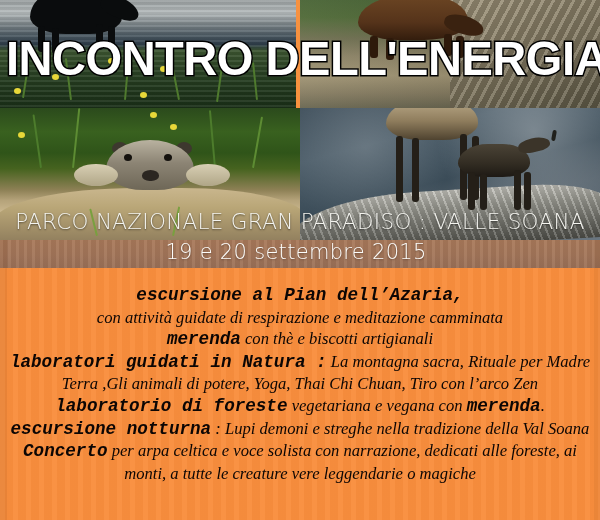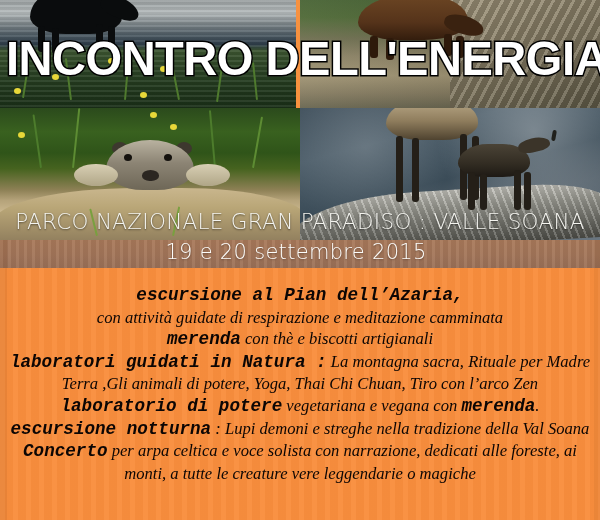--- a/index.html
+++ b/index.html
@@ -377,21 +377,21 @@
 
 
     <span class="ln"><b class="big-b">escursione al Pian dell’Azaria,</b></span>
 
     <span class="ln"><span>con attività guidate di respirazione e meditazione camminata</span></span>
 
     <span class="ln"><b class="big-b">merenda</b><span> con thè e biscotti artigianali</span></span>
 
     <span class="wrapln"><b class="big-b">laboratori guidati in Natura :</b><span> La montagna sacra, Rituale per Madre Terra ,Gli animali di potere, Yoga, Thai Chi Chuan, Tiro con l’arco Zen</span></span>
 
-    <span class="ln"><b class="big-b">laboratorio di potere</b><span> vegetariana e vegana con </span><b class="big-b">merenda</b><span>.</span></span>
+    <span class="ln"><b class="big-b">laboratorio di foreste</b><span> vegetariana e vegana con </span><b class="big-b">merenda</b><span>.</span></span>
 
     <span class="ln"><b class="big-b">escursione notturna</b><span> : Lupi demoni e streghe nella tradizione della Val Soana</span></span>
 
 
     <span class="wrapln"><b class="big-b">Concerto</b><span>  per arpa celtica e voce solista con narrazione, dedicati alle foreste, ai monti, a tutte le creature vere leggendarie o magiche</span></span>
 
   </div>
 </div>
 
 </body></html>

